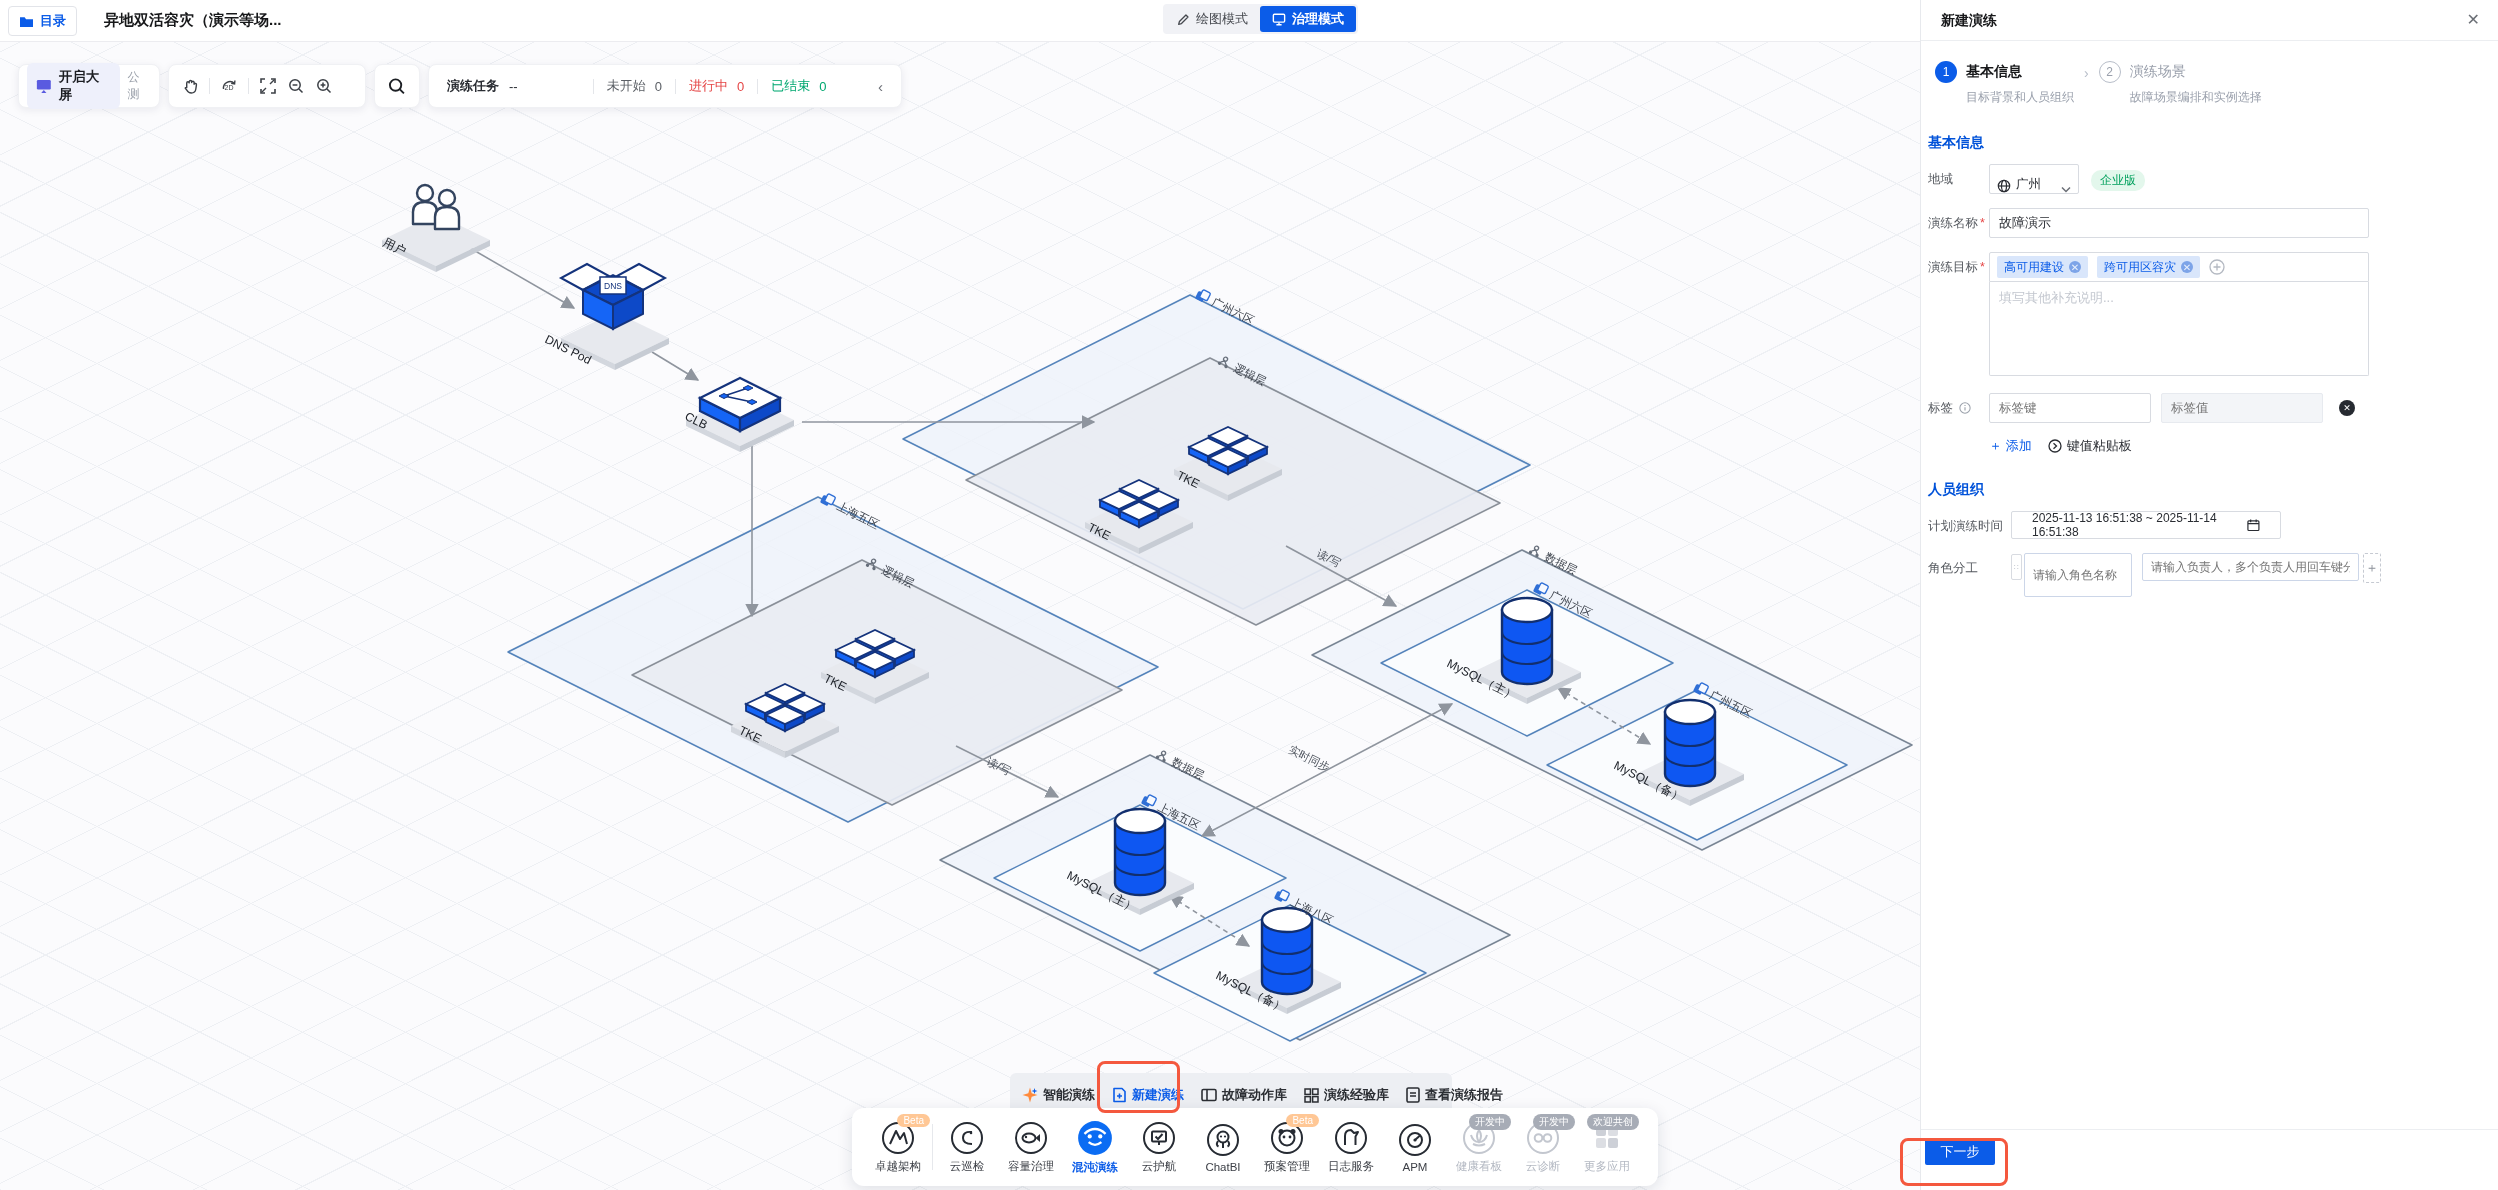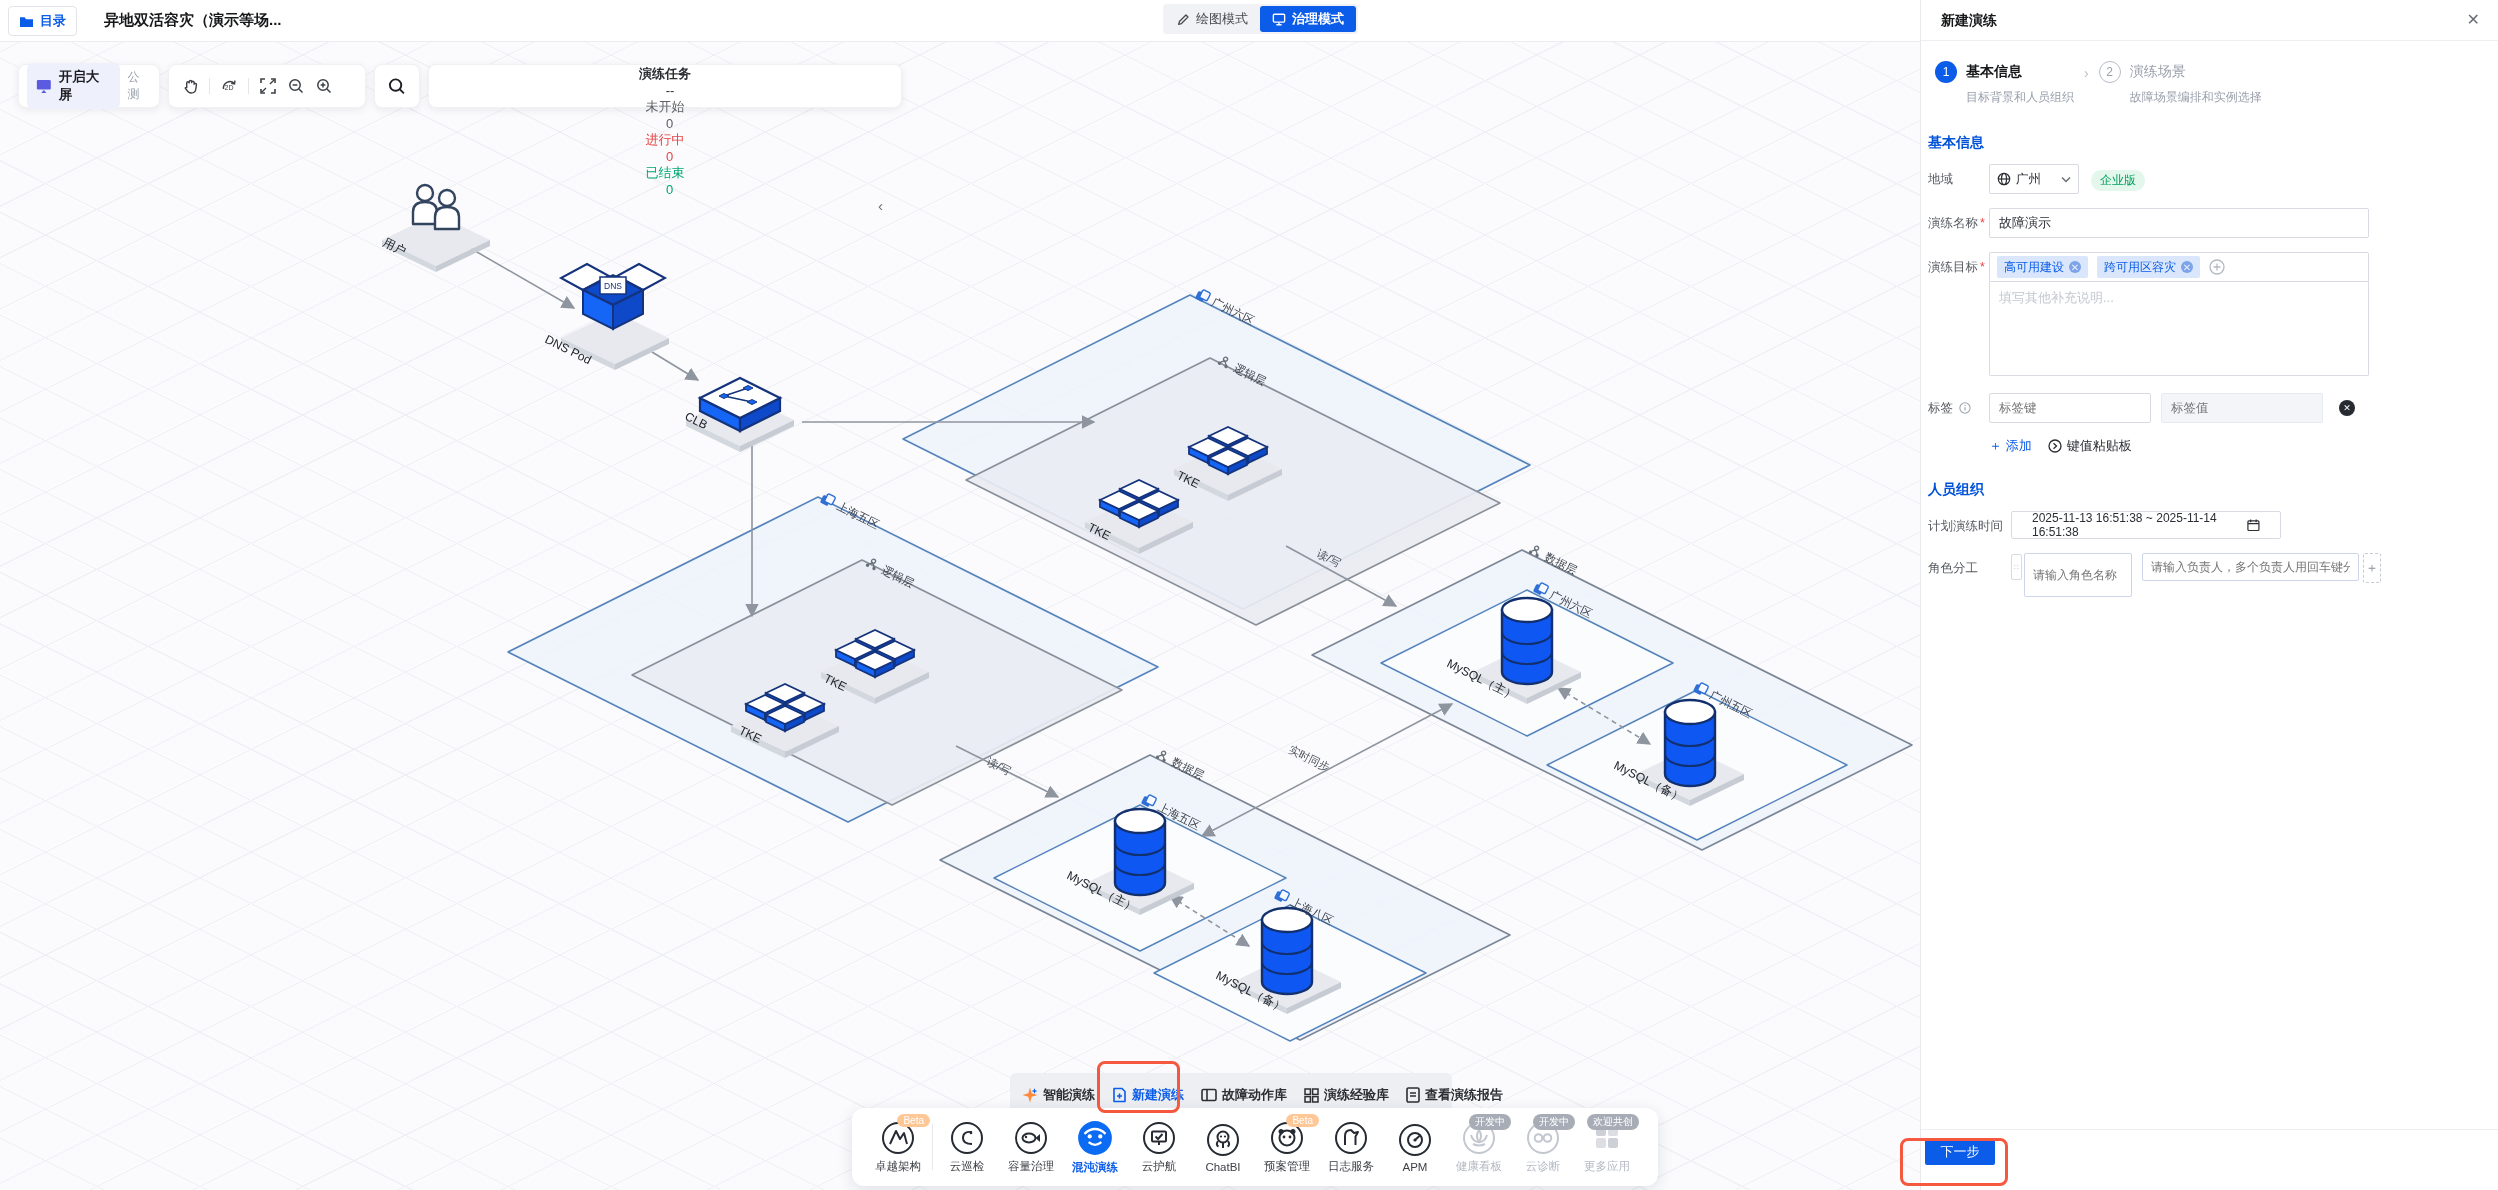--- a/index.html
+++ b/index.html
@@ -37,21 +37,21 @@
   .fcard { position:absolute; top:64px; height:44px; background:#fff; border-radius:8px;
     box-shadow:0 2px 8px rgba(20,30,60,.08); border:1px solid #f0f1f4; display:flex; align-items:center; z-index:4; }
   .bigscreen { left:18px; width:142px; padding:0 8px; }
   .bs-seg { display:flex; align-items:center; gap:7px; background:#eef0fb; border-radius:6px; padding:5px 9px; cursor:pointer; }
   .bs-label { font-size:13.5px; font-weight:bold; color:#1b1d22; }
   .bs-beta { font-size:12px; color:#9aa0aa; margin-left:7px; }
   .toolscard { left:168px; width:198px; padding:0 12px; gap:10px; }
   .tico { width:18px; height:18px; display:flex; align-items:center; justify-content:center; cursor:pointer; }
   .tdiv { width:1px; height:16px; background:#e4e6ea; }
   .searchcard { left:374px; width:46px; justify-content:center; }
-  .statuscard { left:428px; width:474px; padding:0 18px; font-size:13px; color:#2a2d33;flex-direction:column; }
+  .statuscard { left:428px; width:474px; padding:0 18px; font-size:13px; color:#2a2d33; }
   .st-label { font-weight:bold; }
   .st-val { margin-left:10px; }
   .st-sep { width:1px; height:15px; background:#e4e6ea; margin:0 13px; }
   .st-grey { color:#5c6066; } .st-num-grey { color:#5c6066; margin-left:9px; }
   .st-red { color:#e54545; } .st-num-red { color:#e54545; margin-left:9px; }
   .st-green { color:#00a870; } .st-num-green { color:#00a870; margin-left:9px; }
   .st-chev { margin-left:auto; color:#6b6f76; font-size:15px; cursor:pointer; }
 
   
   .btoolbar { position:absolute; left:1010px; top:1073px; width:442px; height:44px; background:#edeff3;
@@ -87,21 +87,21 @@
     display:flex; align-items:center; justify-content:center; }
   .step.inactive .step-num { background:#fff; border:1px solid #b8bec9; color:#9aa0ac; }
   .step-title { font-size:14px; font-weight:bold; color:#17181a; }
   .step.inactive .step-title { color:#9aa0ac; font-weight:normal; }
   .step-sub { font-size:12px; color:#9aa0ac; margin:6px 0 0 31px; }
   .step-chev { color:#b8bec9; font-size:14px; margin-top:4px; }
   .sec-title { margin:14px 0 12px 7px; font-size:14px; font-weight:bold; color:#0052d9; }
   .frow { display:flex; align-items:flex-start; margin:0 0 14px 7px; }
   .flabel { width:61px; font-size:12.5px; color:#55595f; padding-top:7px; flex:none; }
   .req { color:#e54545; margin-left:2px; }
-  .sel-box { width:90px; height:30px; border:1px solid #d8dbe1; border-radius:2px; display:flex; align-items:center;
+  .sel-box { width:90px; height:30px; border:1px solid #d8dbe1; border-radius:2px; display:flex; align-items:flex-end;
     gap:5px; padding:0 7px; cursor:pointer; background:#fff; }
   .sel-box .sel-txt { font-size:12.5px; color:#2a2d33; }
   .sel-chev { margin-left:auto; }
   .badge-ent { margin:6px 0 0 12px; background:#e3f7ec; color:#00a05c; font-size:12px; padding:2px 9px; border-radius:10px; }
   .tinput { width:380px; height:30px; border:1px solid #d8dbe1; border-radius:2px; font-size:13px; color:#2a2d33;
     padding:0 9px; outline:none; font-family:inherit; }
   .tagbox { width:380px; min-height:30px; border:1px solid #d8dbe1; border-radius:2px 2px 0 0; display:flex;
     align-items:center; gap:9px; padding:0 7px; }
   .tag { background:#d9e6fb; color:#0b5ce8; font-size:12px; padding:2.5px 7px; border-radius:2px;
     display:flex; align-items:center; gap:5px; }

